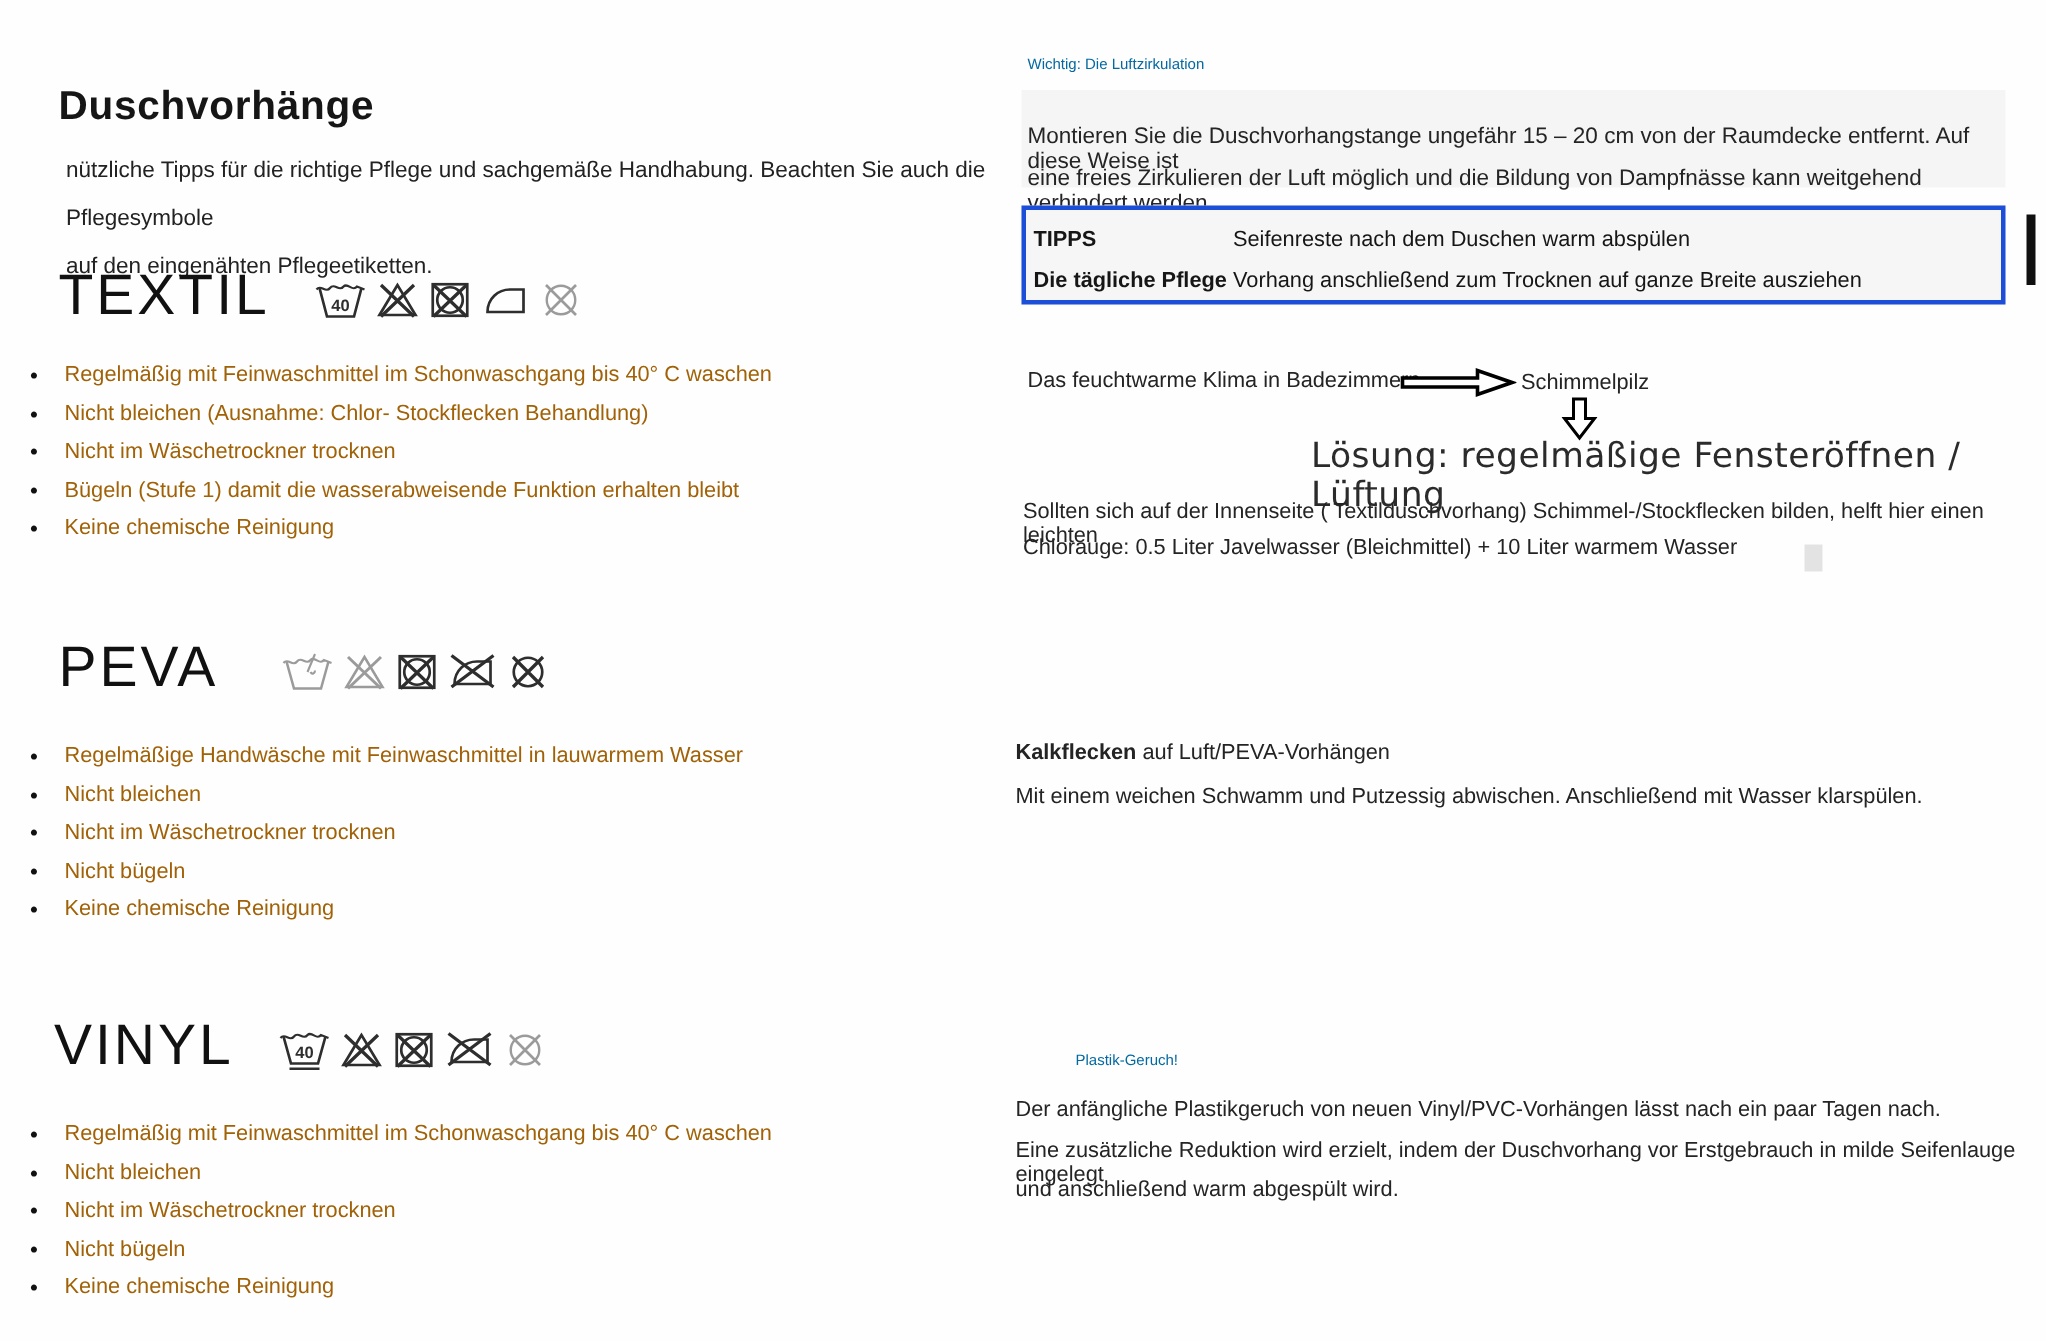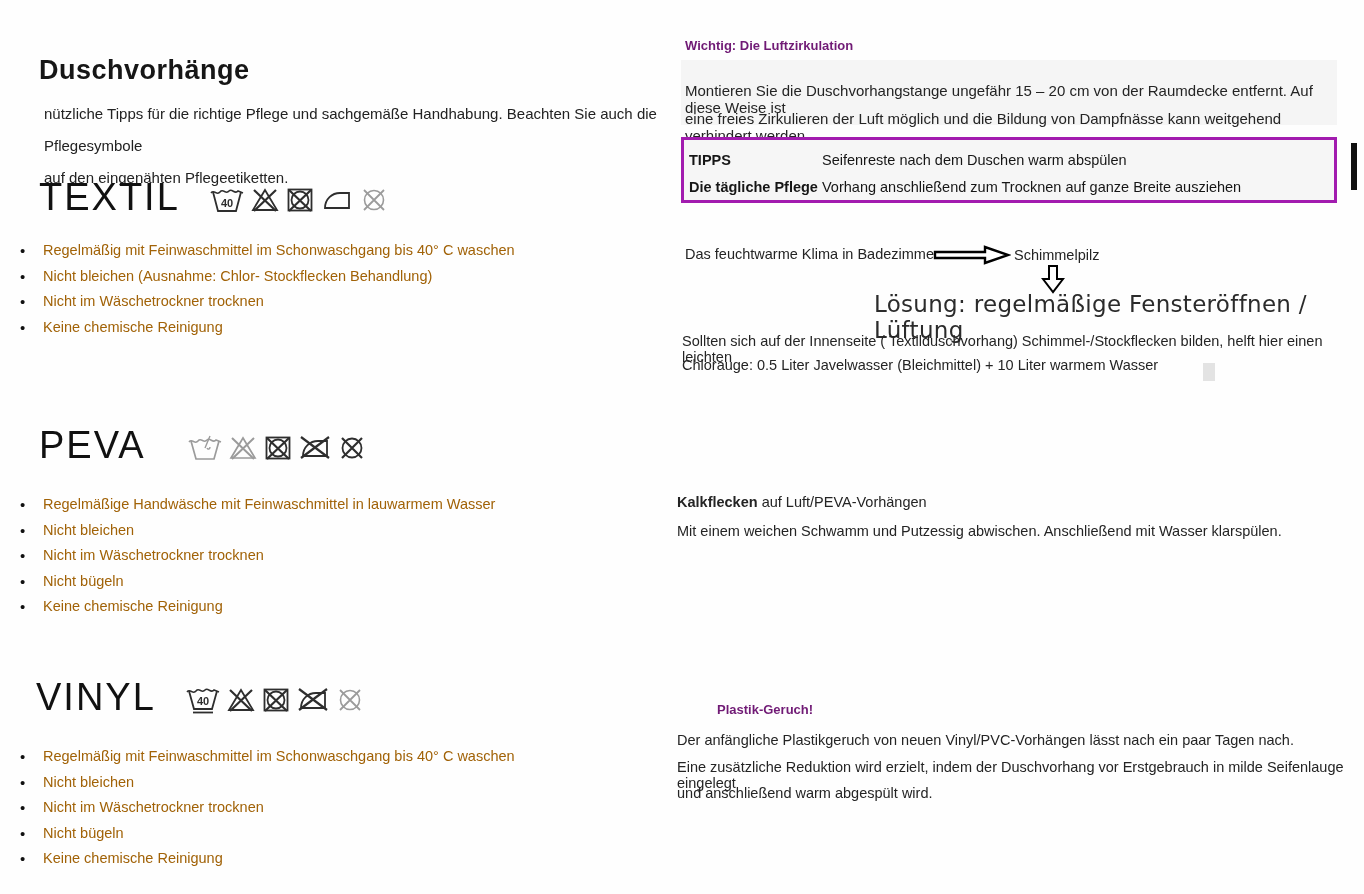--- a/index.html
+++ b/index.html
@@ -18,28 +18,28 @@
   .ci { color:#2e2e2e; display:block; }
   .ci.light { color:#9b9b9b; }
   .ci path, .ci rect, .ci circle, .ci line { stroke:currentColor; fill:none; }
   .ci text { fill:currentColor; stroke:none; font-family:"Liberation Sans",sans-serif; }
 
   ul.care { position:absolute; list-style:none; width:560px; }
   ul.care li { position:relative; padding-left:29px; font-size:14.5px; line-height:25.6px; color:#a16207; }
   ul.care li::before { content:"•"; position:absolute; left:6px; top:0; font-size:15px; color:#111; }
 
   
-  .r-head { position:absolute; font-size:13px; font-weight:bold; color:#701a75; }
+  .r-head { position:absolute; font-size:10px; font-weight:normal; color:#0369a1; }
   .r-text { position:absolute; font-size:14.5px; color:#242424; }
 
   .luft-bg { position:absolute; left:681px; top:60px; width:656px; height:65px; background:#f5f5f5; }
   .luft-line { position:absolute; left:685px; width:650px; font-size:15px; color:#242424;margin-top:16px; }
 
   .tipps-box { position:absolute; left:681px; top:137px; width:656px; height:66px;
-               border:3px solid #a21caf; background:#f6f6f6; padding:7px 0 0 5px; }
+               border:3px solid #1d4ed8; background:#f6f6f6; padding:7px 0 0 5px; }
   .tipps-row { display:grid; grid-template-columns:133px 1fr; font-size:14.5px; line-height:27px; color:#161616; }
   .tipps-label { font-weight:bold; }
 
   .arrow-svg { position:absolute; }
   .loesung { position:absolute; left:874px; top:291px; font-family:"DejaVu Sans",sans-serif;
              font-size:23px; color:#2b2b2b; letter-spacing:0.3px; }
 
   .bold-inline { font-weight:bold; }
 
   .artifact-bar { position:absolute; left:1351px; top:143px; width:6px; height:47px; background:#101010; }
@@ -80,20 +80,21 @@
       <svg class="ci light" width="28" height="27" viewBox="0 0 28 27">
         <circle cx="14" cy="14" r="9.5" stroke-width="1.6"></circle>
         <path d="M4 4 L24 24 M24 4 L4 24" stroke-width="1.8"></path>
       </svg>
     </div>
   </div>
   <ul class="care" style="left:14px; top:238px;">
     <li>Regelmäßig mit Feinwaschmittel im Schonwaschgang bis 40° C waschen</li>
     <li>Nicht bleichen (Ausnahme: Chlor- Stockflecken Behandlung)</li>
     <li>Nicht im Wäschetrockner trocknen</li>
+    <li>Bügeln (Stufe 1) damit die wasserabweisende Funktion erhalten bleibt</li>
     <li>Keine chemische Reinigung</li>
   </ul>
 
   <div class="section-head" style="left:39px; top:424px;">
     <div class="section-title">PEVA</div>
     <div class="icon-row" style="margin-left:12px;">
       <svg class="ci light" width="34" height="27" viewBox="0 0 34 27">
         <path d="M1 8 C4 4 7 11 10 7 C13 3 16 10 19 6 C22 3 25 10 28 6 L33 8" stroke-width="1.5"></path>
         <path d="M3 7 L8 25 L26 25 L31 7" stroke-width="1.7"></path>
         <path d="M22 2 L17 14 M19 14 C20 16 22 15 22 13" stroke-width="1.4"></path>

